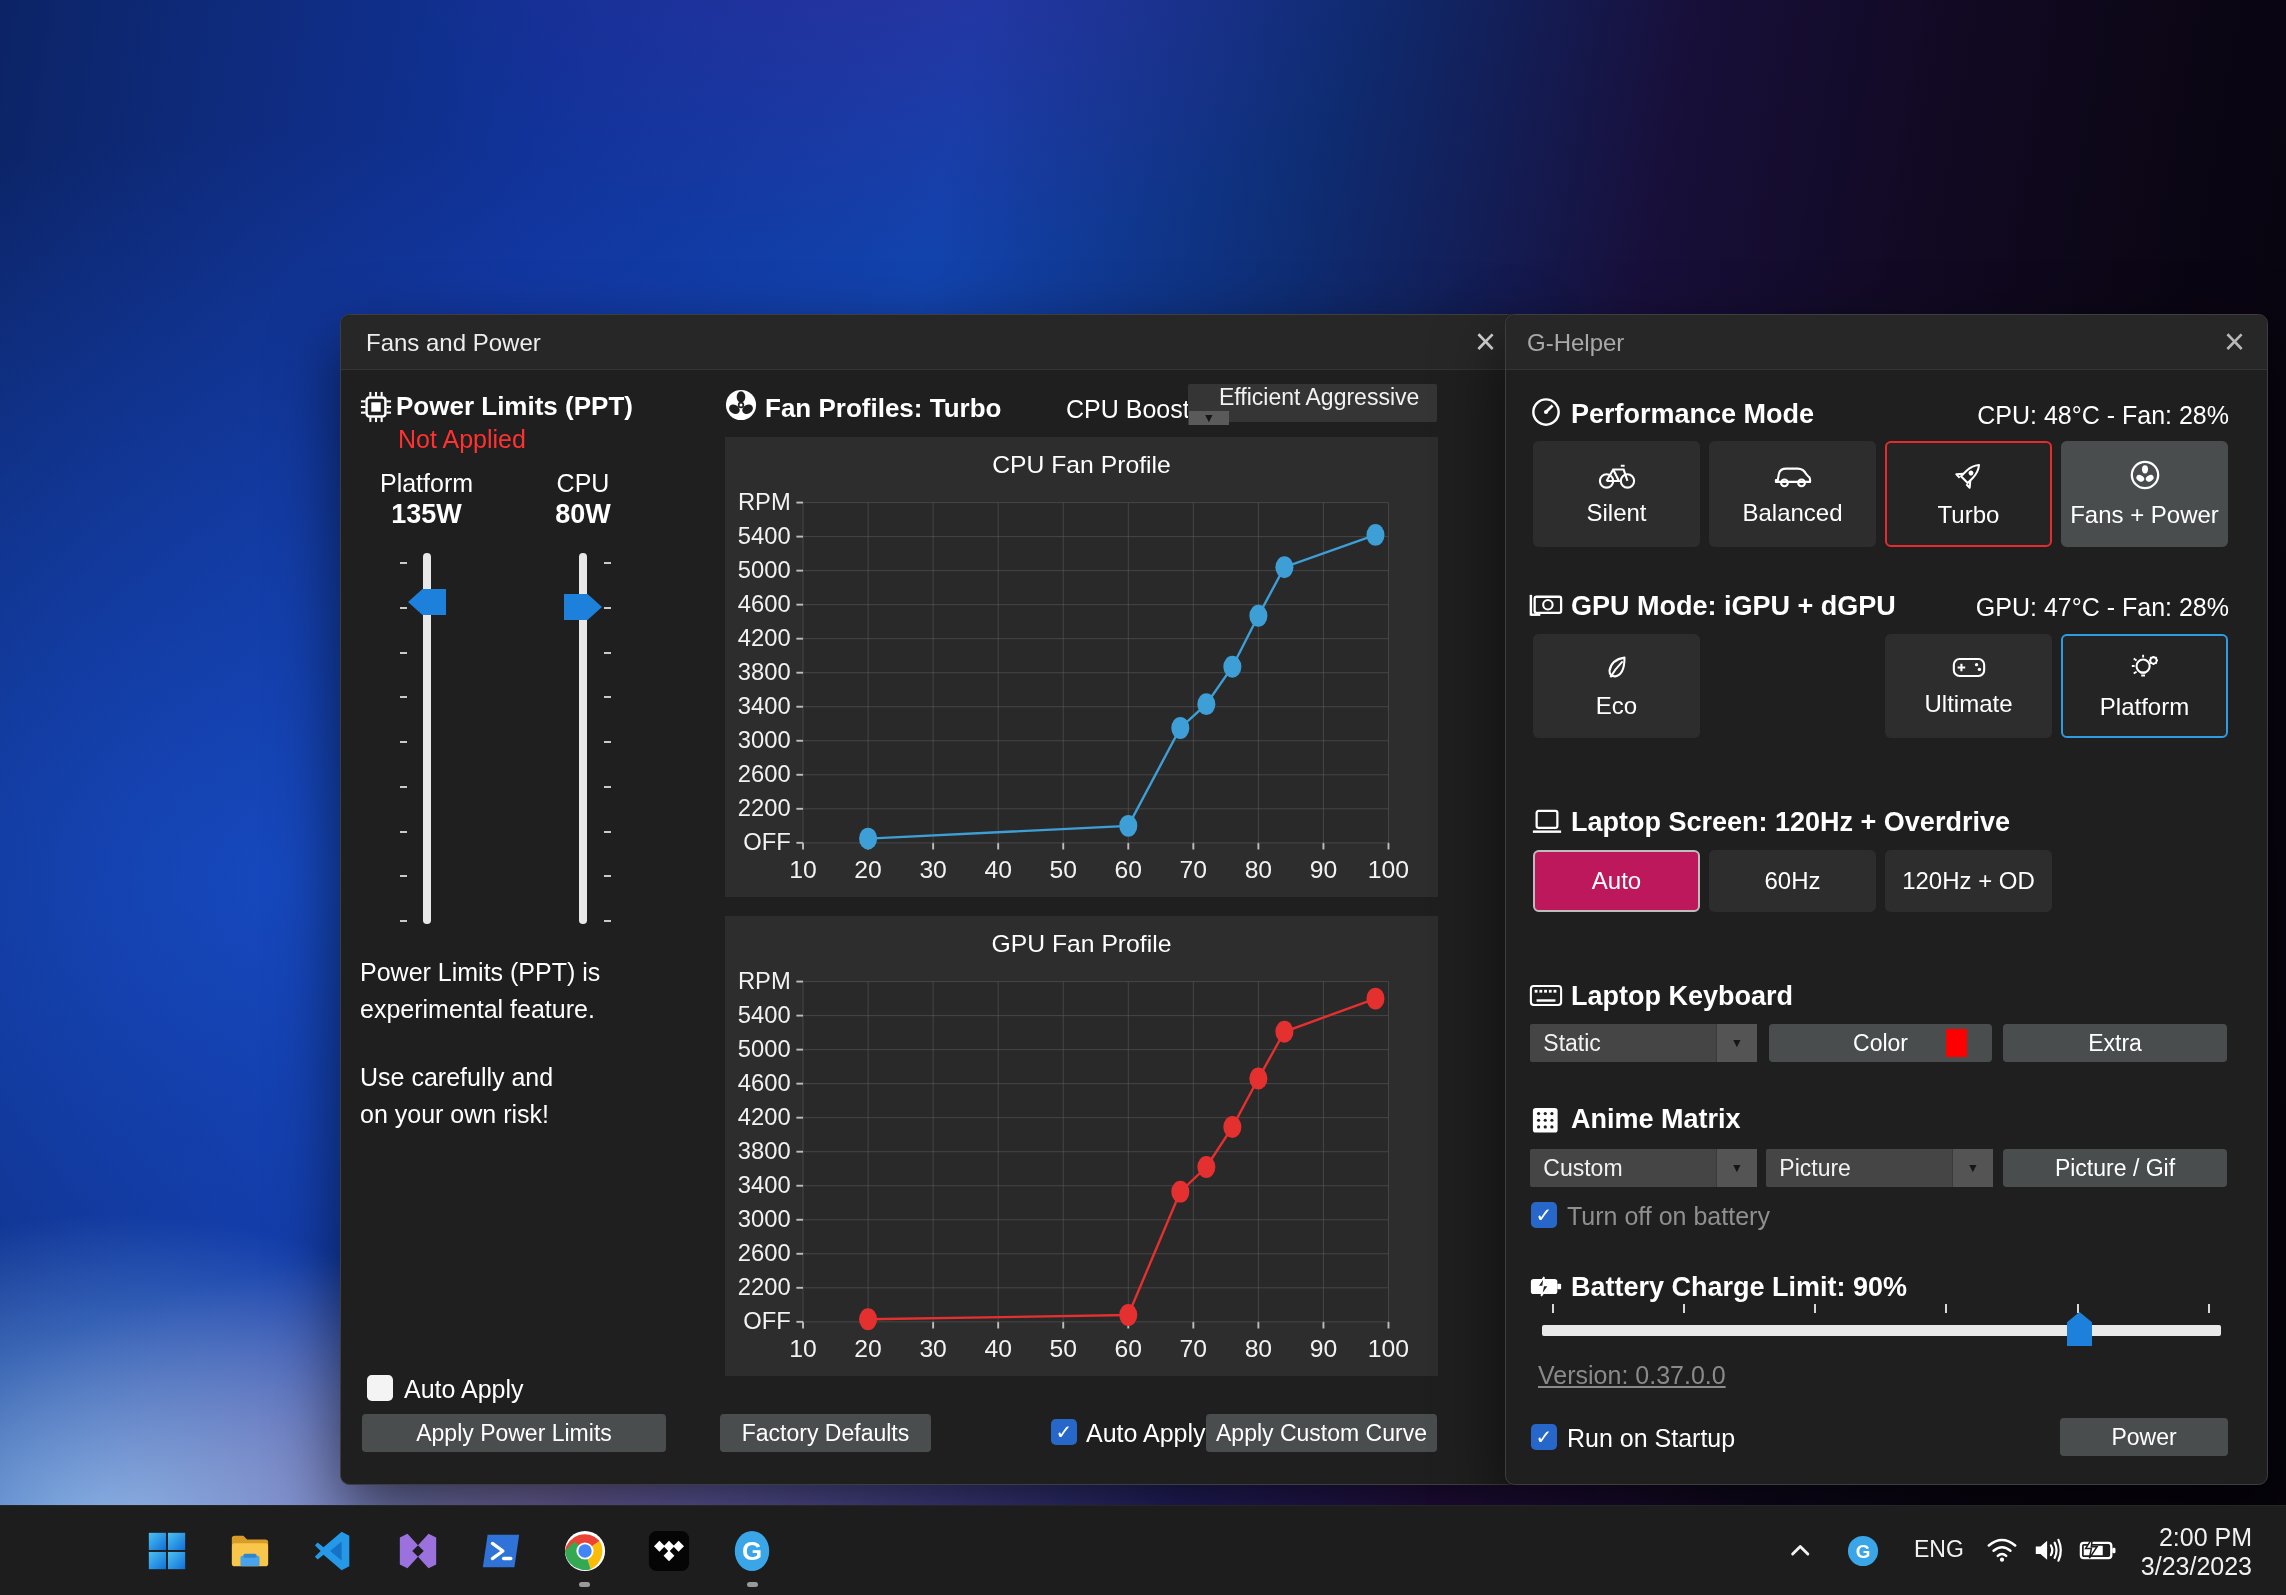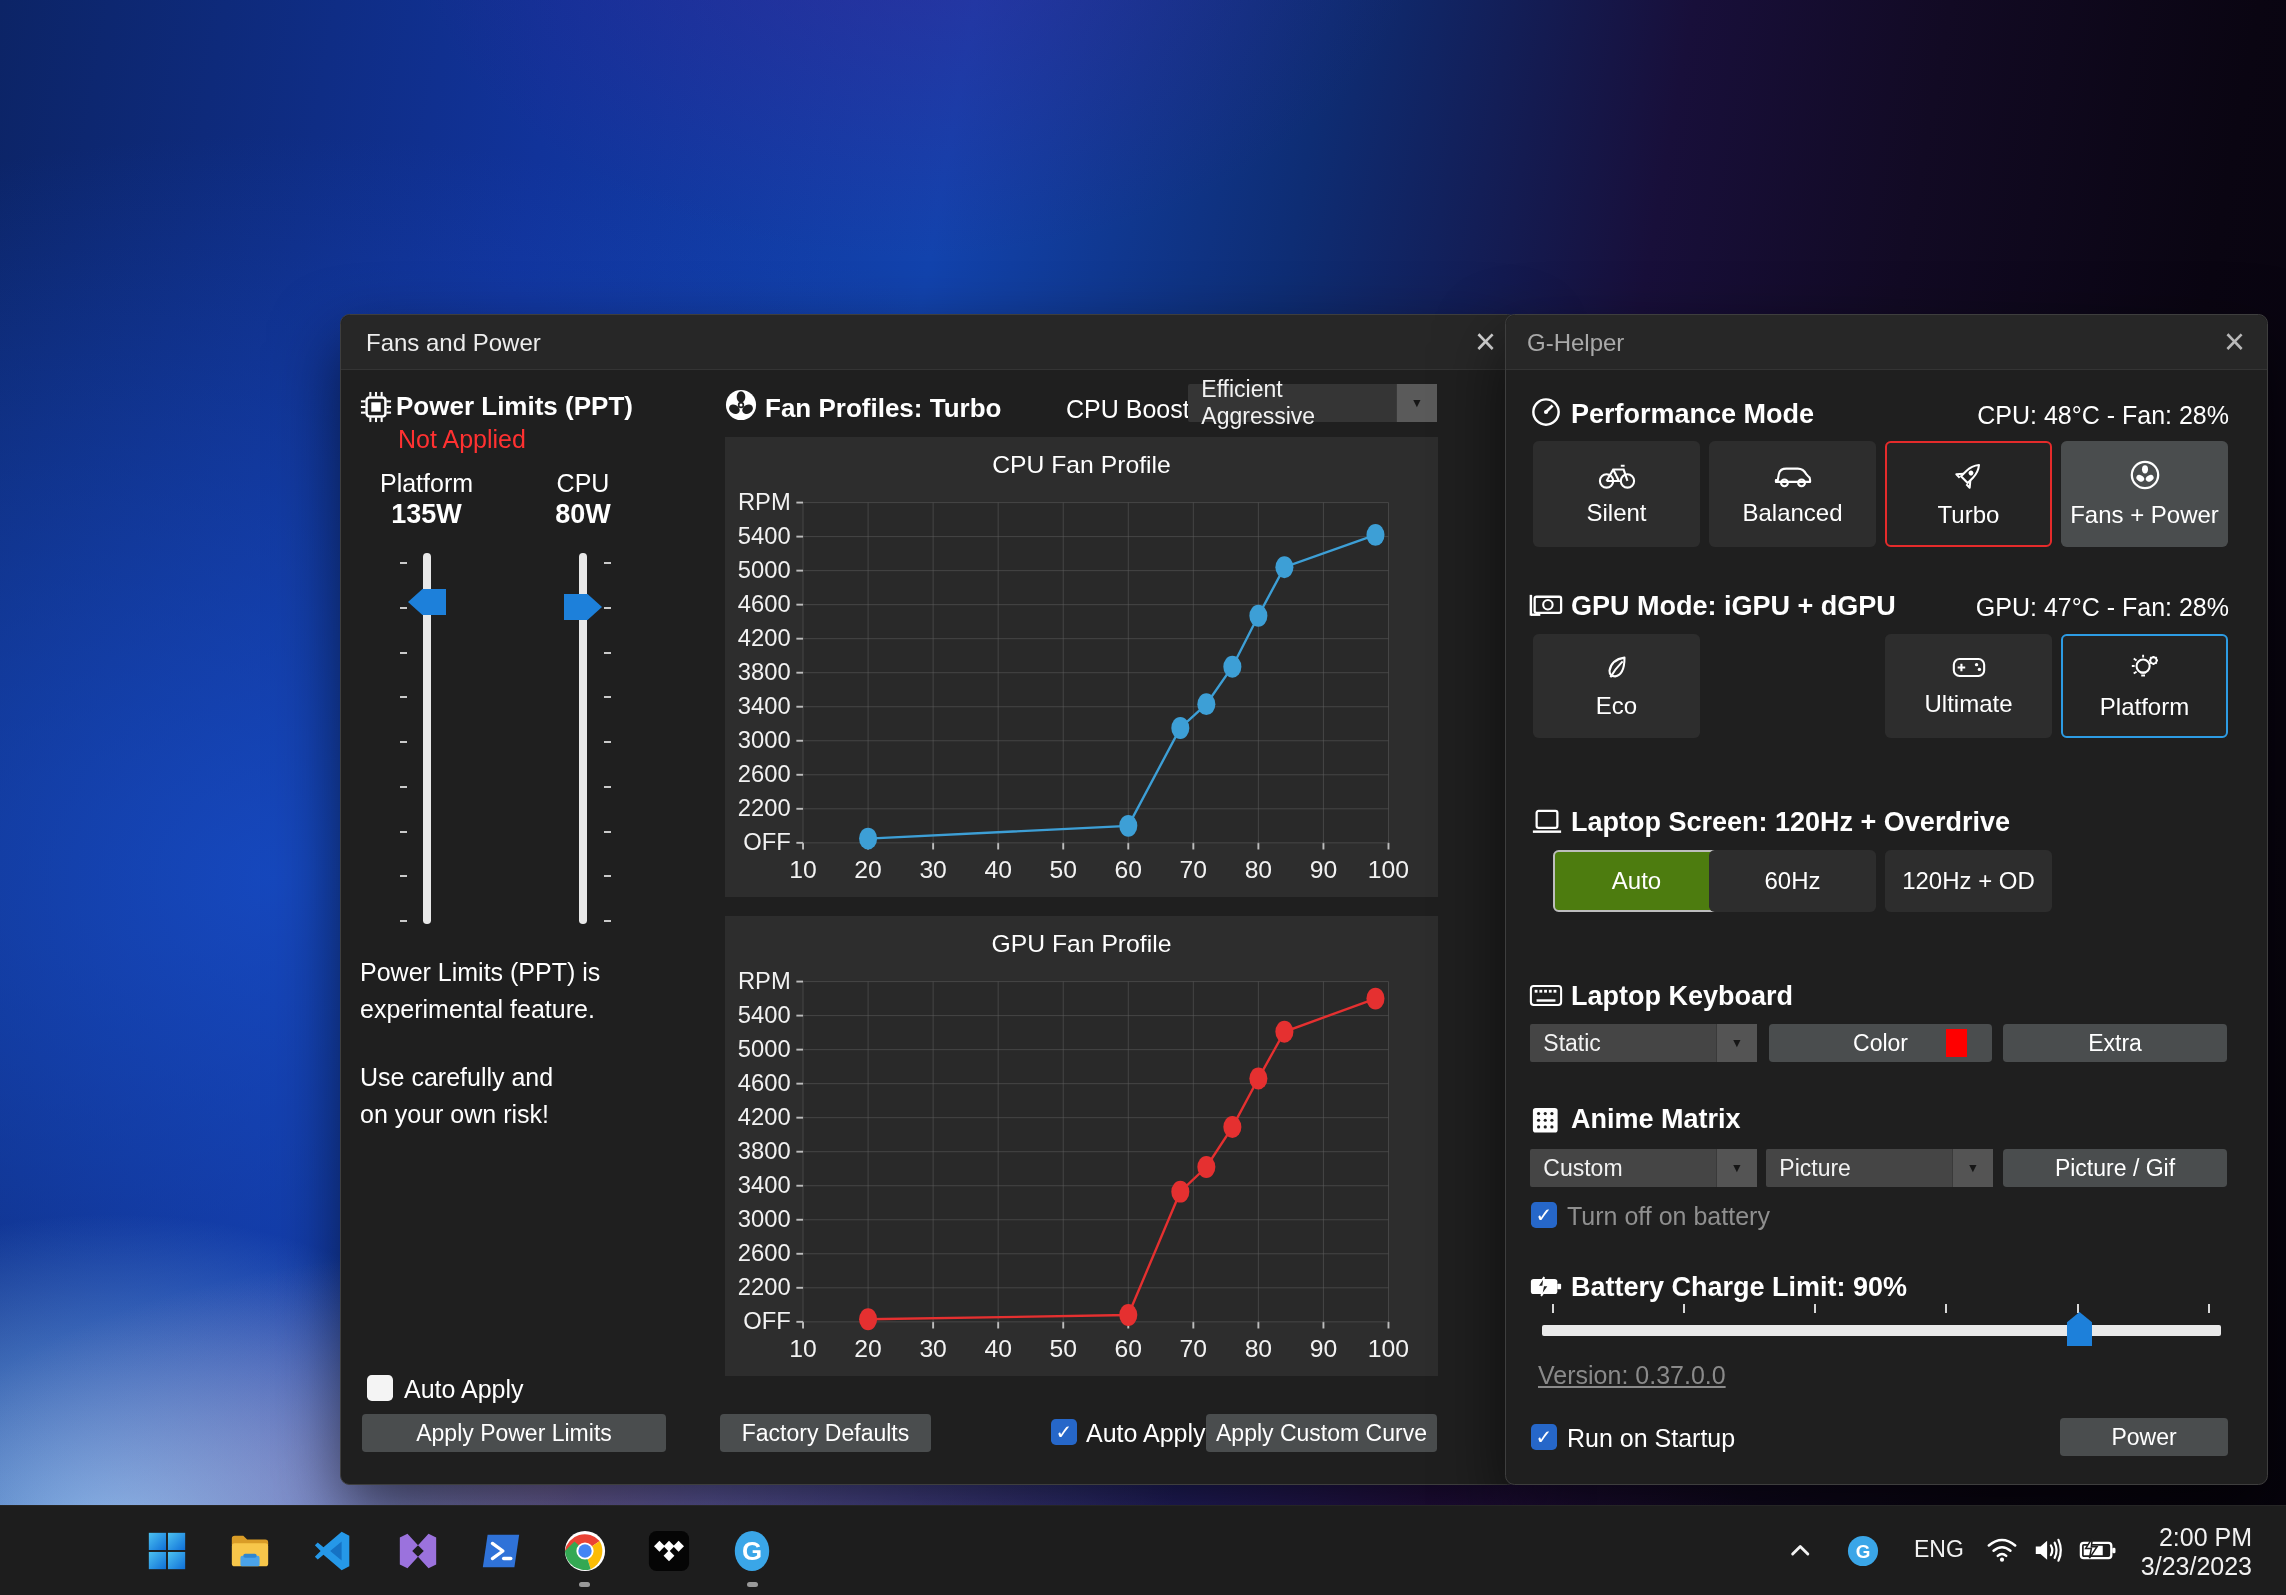--- a/index.html
+++ b/index.html
@@ -24,21 +24,21 @@
   .hdr{position:absolute;font-size:27px;font-weight:bold;color:#fff;white-space:nowrap;}
   .status-right{position:absolute;font-size:25px;color:#fff;text-align:right;white-space:nowrap;}
   .icon{position:absolute;}
   .btn{position:absolute;background:#4a4d4e;border-radius:3.8px;color:#fff;font-size:23px;
        display:flex;align-items:center;justify-content:center;white-space:nowrap;}
   .tile{position:absolute;background:#2d2d2d;border-radius:5.7px;display:flex;flex-direction:column;
         align-items:center;justify-content:center;gap:9.5px;font-size:24px;color:#fff;box-sizing:border-box;}
   .tile.raised{background:#4a4d4e;}
   .tile.sel-red{background:#242424;border:2.9px solid #e52b2b;}
   .tile.sel-blue{background:#242424;border:2.9px solid #2d9ce4;}
-  .tile.sel-gray{background:#4d7c0f;border:2.9px solid #bdbdbd;margin-left:20px;}
+  .tile.sel-gray{background:#be185d;border:2.9px solid #bdbdbd;}
   .dd{position:absolute;background:#454545;border-radius:1.9px;display:flex;align-items:center;}
   .dd .ddtext{flex:1;font-size:23px;color:#f2f2f2;padding-left:13.3px;}
   .dd .ddarrow{width:40px;align-self:stretch;background:#545454;border-left:1px solid #3a3a3a;
                display:flex;align-items:center;justify-content:center;font-size:12.4px;color:#161616;}
   .chk{position:absolute;width:26px;height:26px;border-radius:4.8px;box-sizing:border-box;}
   .chk.off{background:#f4f4f4;}
   .chk.on{background:#2667c9;color:#fff;font-size:20px;line-height:26px;text-align:center;}
   .chklabel{position:absolute;font-size:25px;color:#fff;white-space:nowrap;}
   .panel{position:absolute;background:#2d2d2d;}
   .vtrack{position:absolute;width:7.6px;background:#e8e8e8;border-radius:3.8px;}
@@ -139,21 +139,21 @@
         <circle cx="17" cy="17" r="16" fill="#fff"></circle>
         <ellipse cx="17" cy="8.5" rx="4.6" ry="6" fill="#1f1f1f"></ellipse>
         <ellipse cx="10" cy="21.5" rx="4.6" ry="6" fill="#1f1f1f" transform="rotate(120 10 21.5)"></ellipse>
         <ellipse cx="24" cy="21.5" rx="4.6" ry="6" fill="#1f1f1f" transform="rotate(240 24 21.5)"></ellipse>
         <circle cx="17" cy="17" r="3.4" fill="#1f1f1f"></circle>
           <circle cx="17" cy="17" r="1.6" fill="#fff"></circle>
       </svg>
     </span>
     <div class="hdr" style="left:424px;top:78px;font-size:26px;">Fan Profiles: Turbo</div>
     <div style="position:absolute;left:725px;top:80px;font-size:25px;">CPU Boost</div>
-    <div class="dd" style="left:847px;top:69px;width:249px;height:38px;background:#353535;">
+    <div class="dd" style="left:847px;top:69px;width:249px;height:38px;background:#353535;flex-direction:column;">
       <div class="ddtext">Efficient Aggressive</div>
       <div class="ddarrow" style="background:#5a5a5a;">▼</div>
     </div>
 
     <div class="panel" style="left:384px;top:122px;width:713px;height:460px;">
       <svg id="chart-cpu" width="713" height="460" viewBox="0 0 750 484">
           <rect x="82" y="69" width="616" height="358" fill="#292929"></rect>
           <line x1="82" y1="69" x2="82" y2="427" stroke="#5f5f5f" stroke-width="1" opacity="0.55"></line>
           <line x1="82" y1="427" x2="82" y2="434" stroke="#bdbdbd" stroke-width="2"></line>
           <text x="82" y="464" text-anchor="middle" font-size="26" fill="#f2f2f2" font-family="Liberation Sans,sans-serif">10</text>

